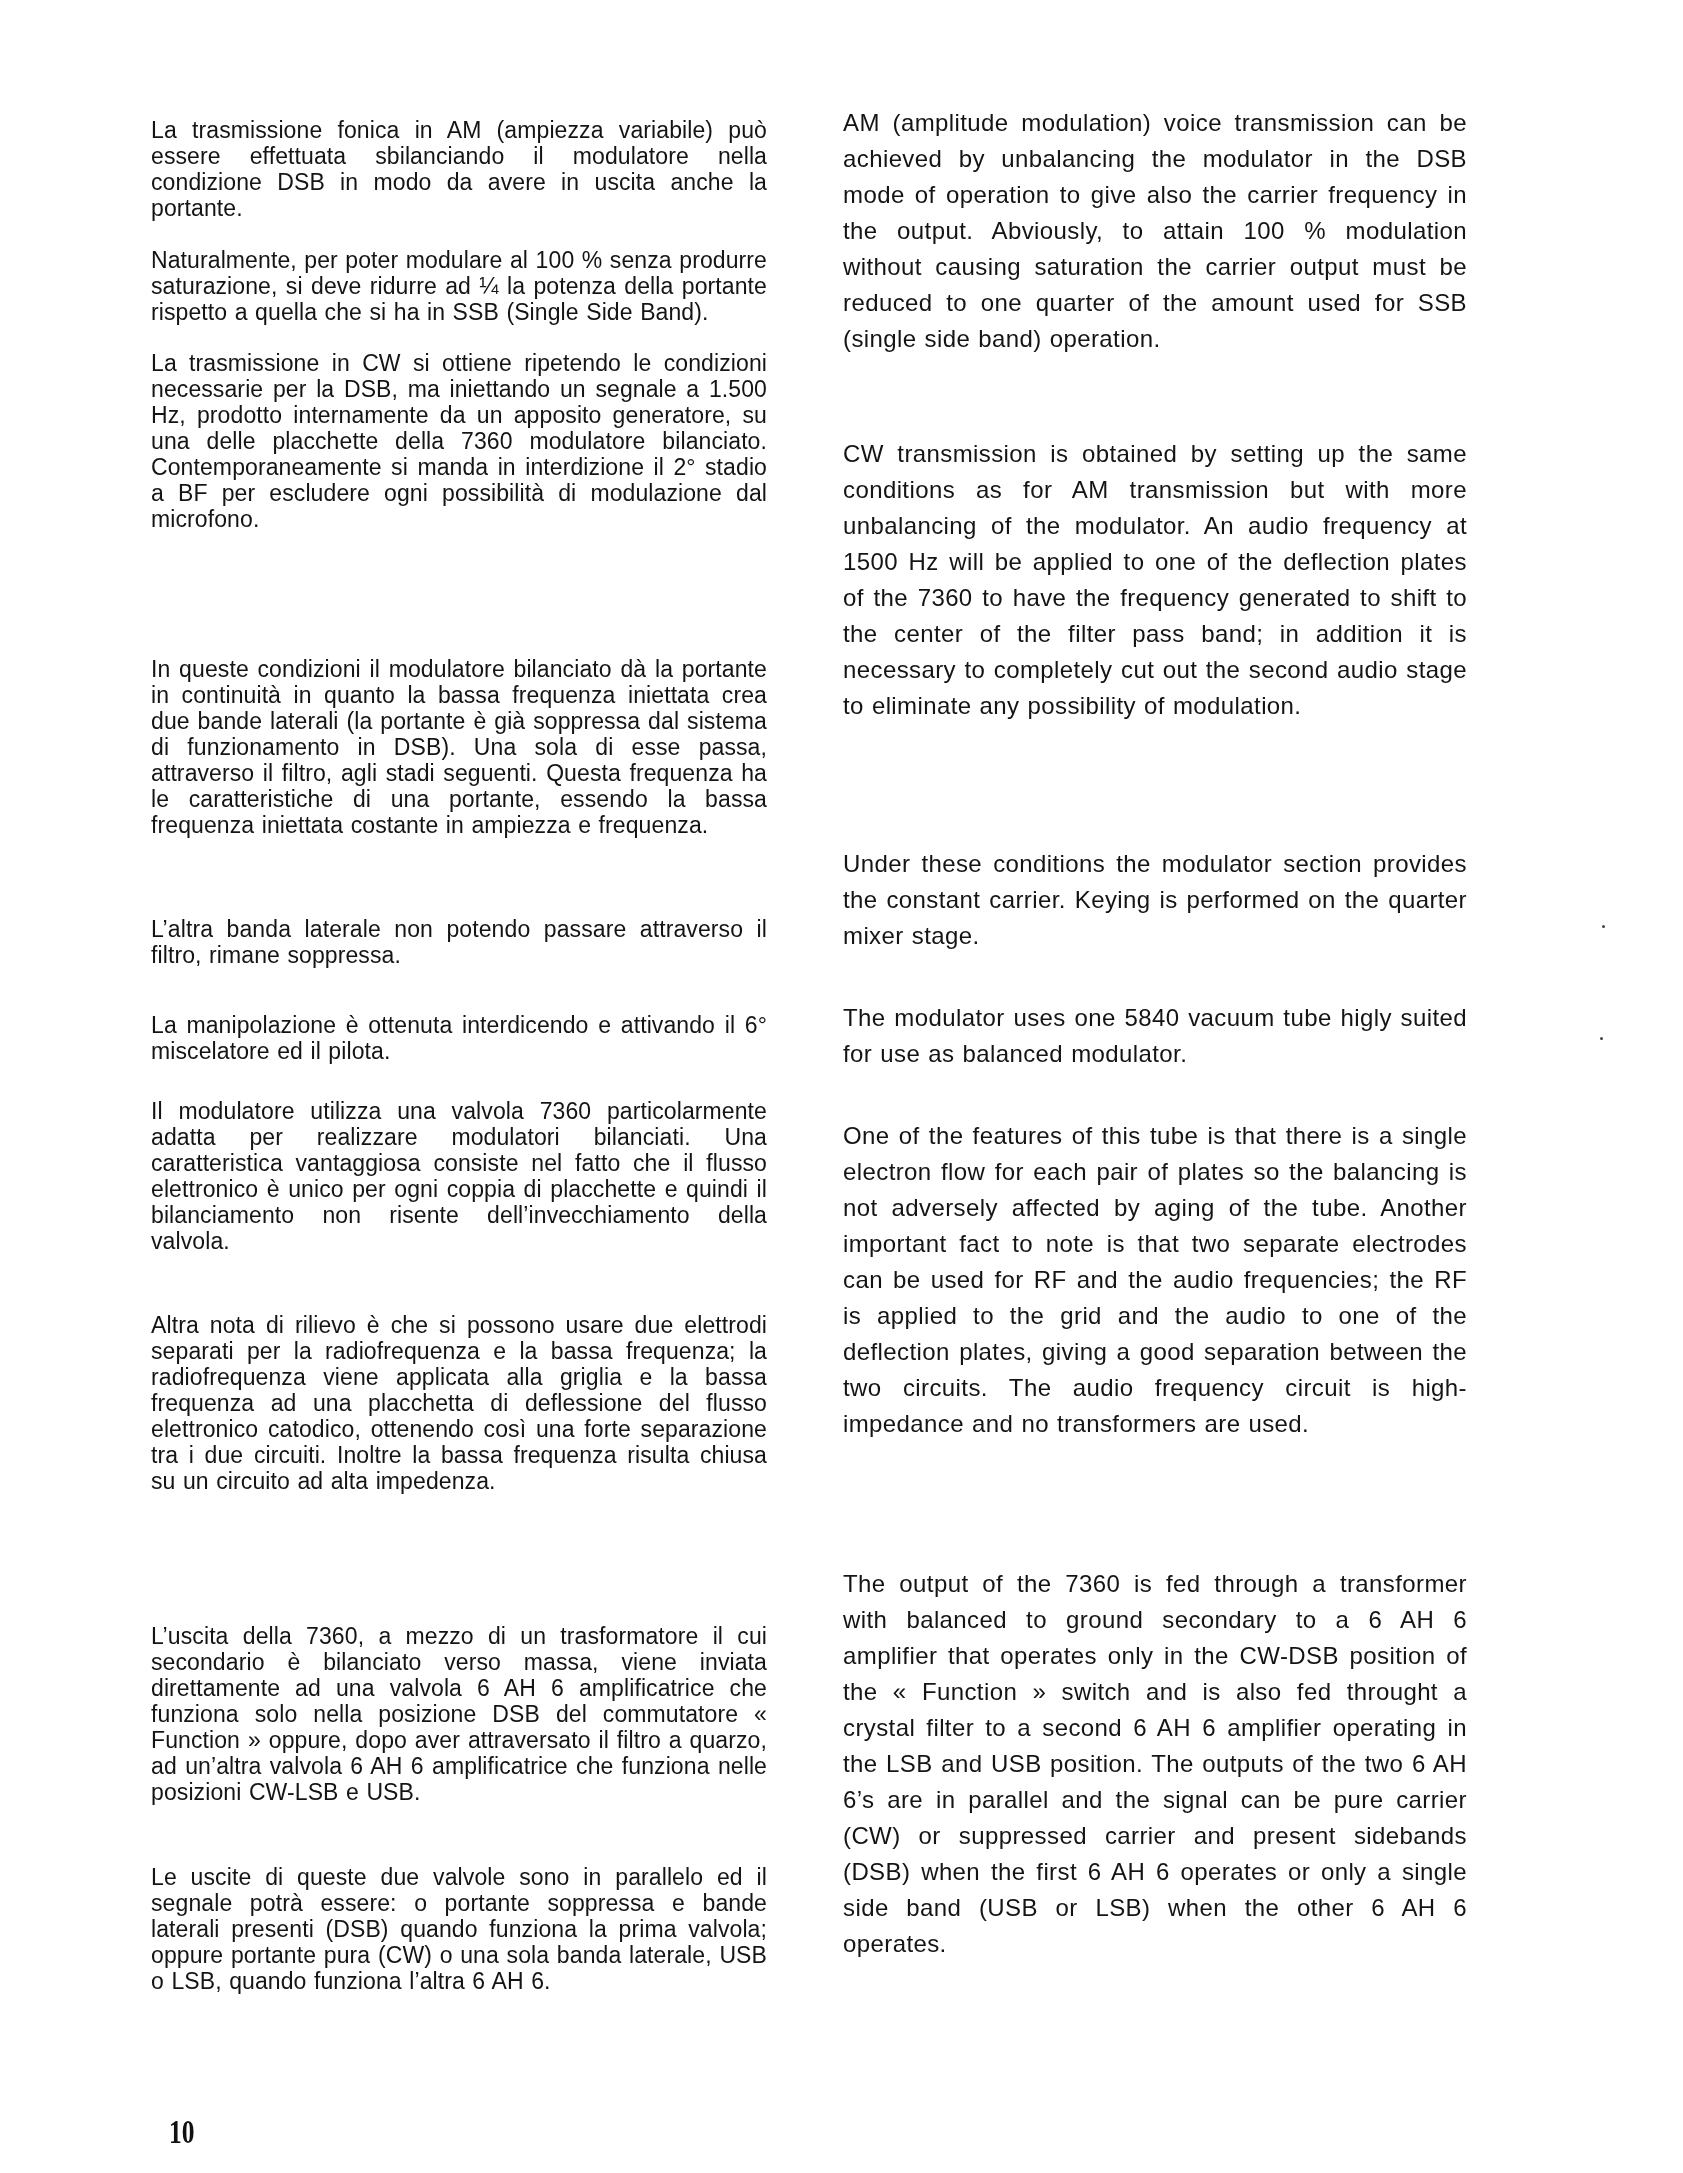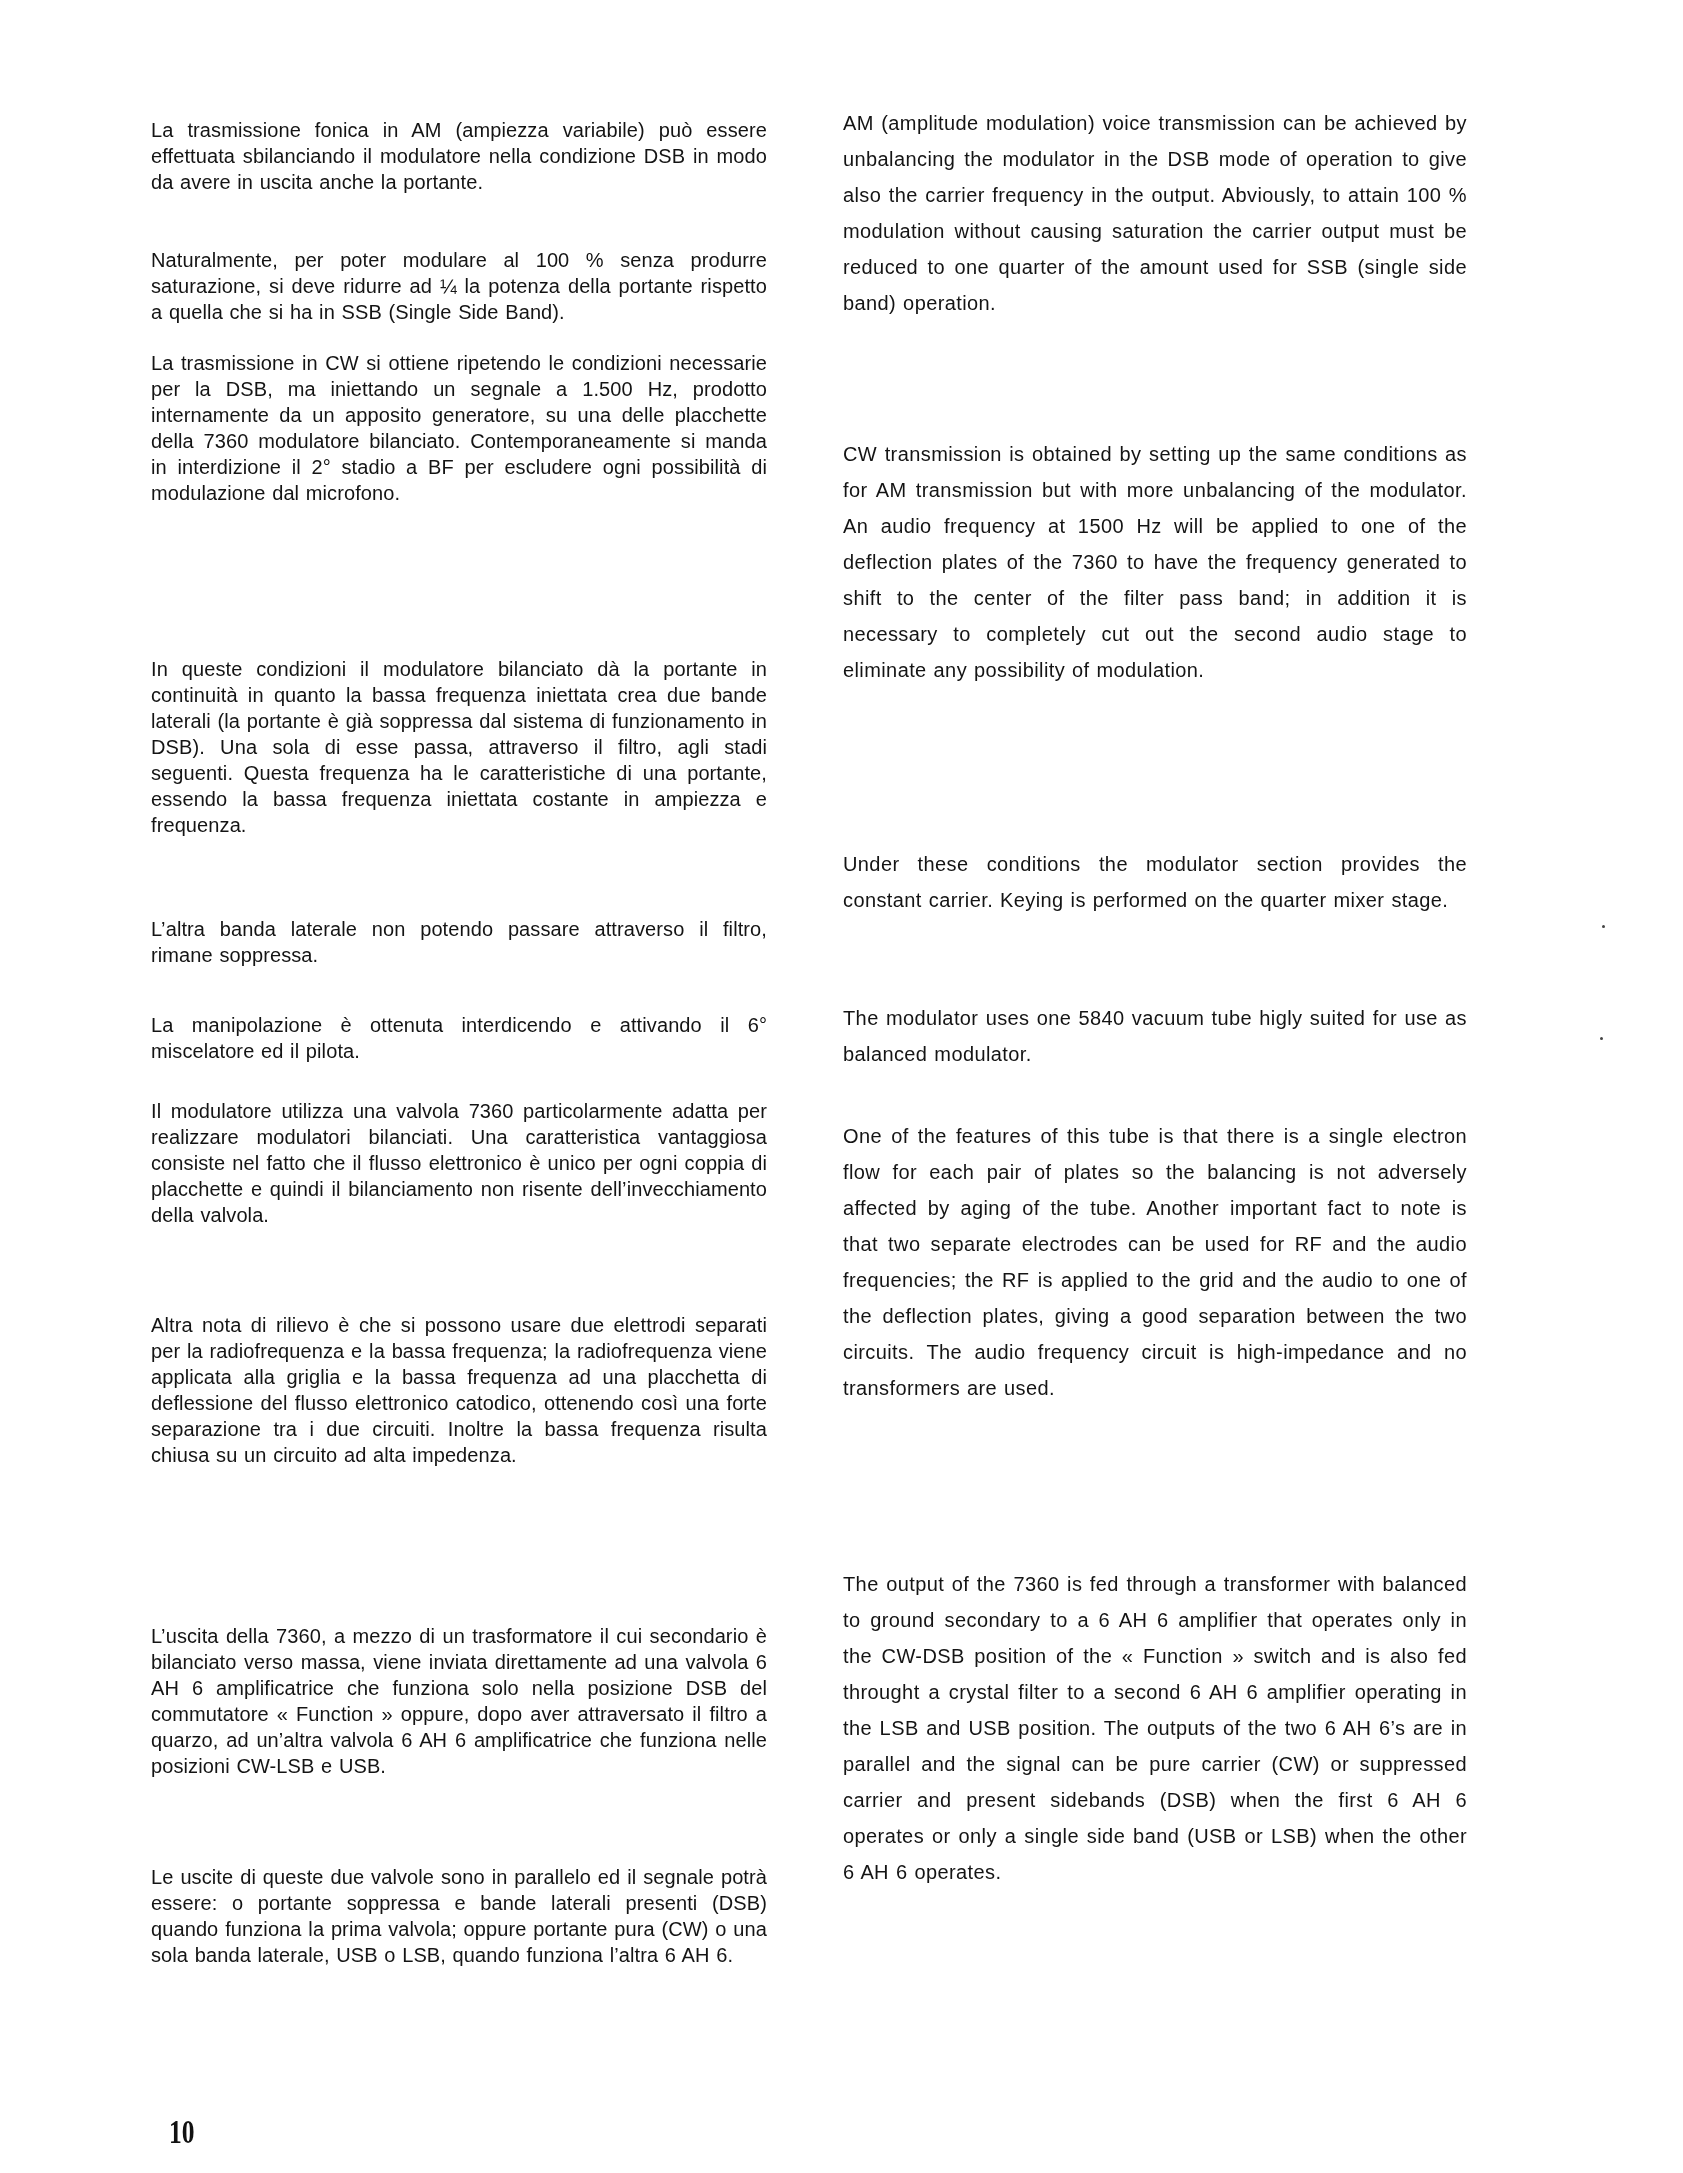--- a/index.html
+++ b/index.html
@@ -7,29 +7,29 @@
   .para {
     position: absolute;
     margin: 0;
     text-align: justify;
     font-family: "Liberation Sans", sans-serif;
     color: #141414;
   }
   .left {
     left: 151px;
     width: 616px;
-    font-size: 20px;
+    font-size: 23px;
     line-height: 26px;
     letter-spacing: 0.1px;
     word-spacing: 1px;
   }
   .right {
     left: 843px;
     width: 624px;
-    font-size: 20px;
+    font-size: 24px;
     line-height: 36px;
     letter-spacing: 0.4px;
     word-spacing: 1px;
   }
   .page-number {
     position: absolute;
     left: 169px;
     top: 2113px;
     font-family: "Liberation Serif", serif;
     font-weight: bold;

